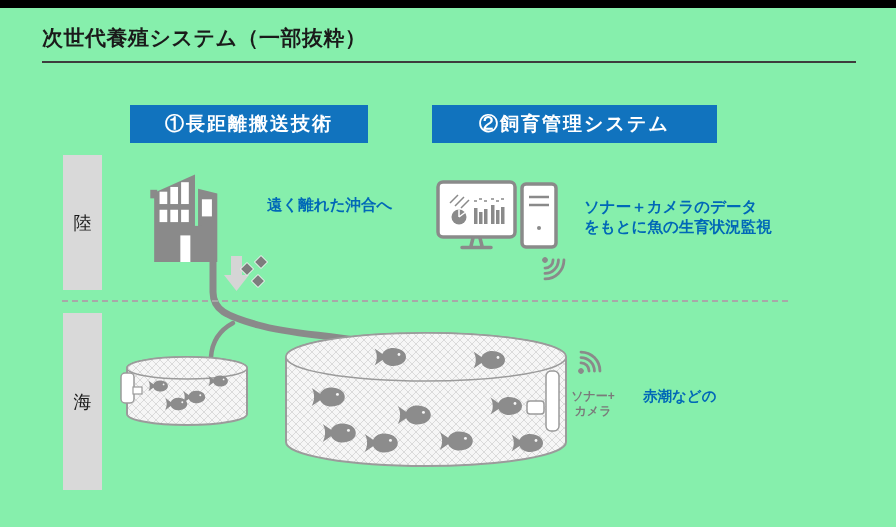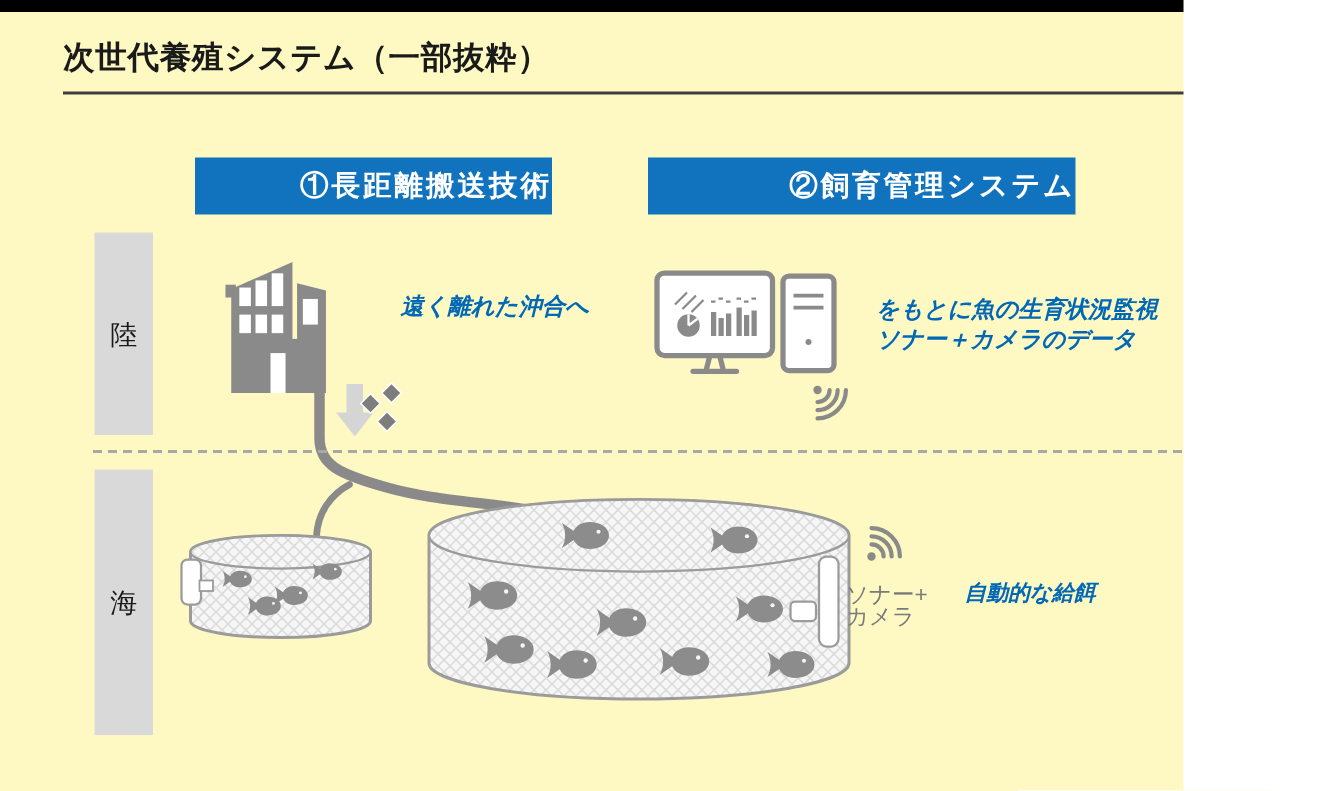--- a/index.html
+++ b/index.html
@@ -1,49 +1,49 @@
 <!DOCTYPE html>
 <html><head>
 <meta charset="utf-8">
 <style>
   html,body { margin:0; padding:0; background:#fff; }
   .canvas {
-    position:relative; width:789px; height:527px; background:#fef9c3;
+    position:relative; width:896px; height:527px; background:#86efac;
     font-family:"Liberation Sans", sans-serif; overflow:hidden;
   }
   .top-bar { position:absolute; left:0; top:0; width:896px; height:8px; background:#000; }
   .title {
     position:absolute; left:42px; top:24px; margin:0;
     font-size:21px; font-weight:bold; color:#1a1a1a; letter-spacing:0.5px; white-space:nowrap;
   }
   .title-underline { position:absolute; left:42px; top:61px; width:814px; height:2px; background:#3d3d3d; }
   .header-box {
     position:absolute; top:105px; height:38px; background:#1173BE; color:#fff;
     font-weight:bold; font-size:19px; letter-spacing:2px;
-    display:flex; align-items:center; justify-content:flex-end; white-space:nowrap;
+    display:flex; align-items:center; justify-content:center; white-space:nowrap;
   }
   #hdr-transport { left:130px; width:238px; }
   #hdr-management { left:432px; width:285px;font-family:Liberation Mono, monospace; }
   .band {
     position:absolute; left:63px; width:39px; background:#D9D9D9; color:#1a1a1a;
     display:flex; align-items:center; justify-content:center; font-size:18px;
   }
   #band-land { top:155px; height:135px; }
   #band-sea  { top:313px; height:177px; }
   .divider { position:absolute; left:62px; top:300px; width:726px; height:0; border-top:2px dashed #a8a8a8; }
   .note {
     position:absolute; color:#0068B7; font-weight:bold; font-size:15.5px;
-    line-height:20px; white-space:nowrap;font-style:italic;
+    line-height:20px; white-space:nowrap;
   }
   #note-feeding { left:267px; top:195px; }
   #note-growth  { left:584px; top:197px; }
   #note-env     { left:643px; top:388px; font-size:14.5px; line-height:17px; }
   .gray-label {
-    position:absolute; left:564px; top:389px; width:58px; 
-    color:#7a7a7a; font-weight:normal; font-size:15px; line-height:15px; white-space:nowrap;
+    position:absolute; left:564px; top:389px; width:58px; text-align:center;
+    color:#7a7a7a; font-weight:bold; font-size:12px; line-height:15px; white-space:nowrap;
   }
   .scene { position:absolute; left:0; top:0; }
 </style>
 </head>
 <body>
 
 <div class="canvas">
 
   <div class="top-bar"></div>
 
@@ -166,26 +166,26 @@
     <span>海</span>
   </div>
 
   <div class="divider"></div>
 
   <div class="note" id="note-feeding">
     <div>遠く離れた沖合へ</div>
   </div>
 
   <div class="note" id="note-growth">
+    <div>ソナー＋カメラのデータ</div>
     <div>をもとに魚の生育状況監視</div>
-    <div>ソナー＋カメラのデータ</div>
   </div>
 
   <div class="note" id="note-env">
-    <div>自動的な給餌</div>
+    <div>赤潮などの</div>
   </div>
 
   <div class="gray-label">
     <div>ソナー+</div>
     <div>カメラ</div>
   </div>
 
 </div>
 
 </body></html>

